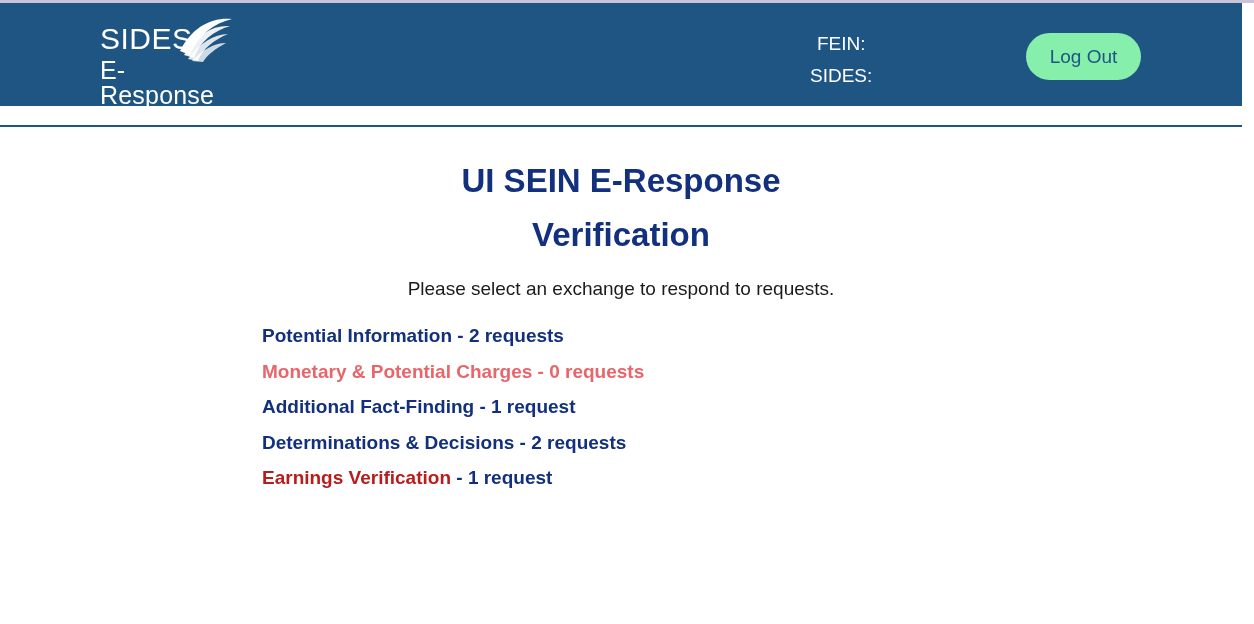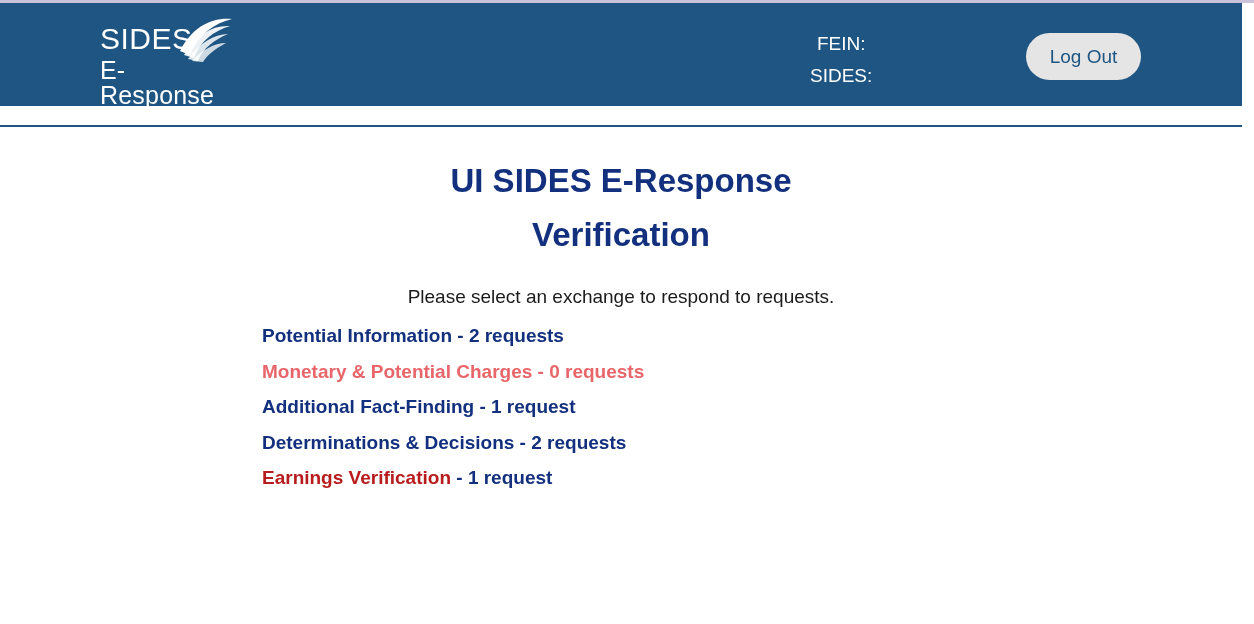--- a/index.html
+++ b/index.html
@@ -87,21 +87,21 @@
     text-align: center;
   }
 
   .logout-btn {
     position: absolute;
     left: 1026px;
     top: 30px;
     width: 115px;
     height: 47px;
     border-radius: 24px;
-    background: #e5e5e5;
+    background: #86efac;
     border: none;
     color: #1f5582;
     font-size: 19px;
     font-family: "Liberation Sans", sans-serif;
     cursor: pointer;
     padding: 0;
     line-height: 47px;
     text-align: center;
   }
 
@@ -130,21 +130,21 @@
     text-align: center;
     color: #12307e;
     font-size: 33px;
     font-weight: bold;
     line-height: 54px;
     font-family: "Liberation Sans", sans-serif;
   }
   .page-title .line2 { display: block; }
 
   .subtitle {
-    margin: 12px;
+    margin: 4px;
     padding-top: 13px;
     text-align: center;
     color: #1b1b1b;
     font-size: 19px;
     font-weight: normal;
     line-height: 1;
     font-family: "Liberation Sans", sans-serif;
   }
 
   .exchange-list {
@@ -204,21 +204,21 @@
   </div>
 
   <button class="logout-btn">Log Out</button>
 </div>
 
 <div class="divider"></div>
 
 <div class="main">
 
   <h1 class="page-title">
-    <span>UI SIDES E-Response</span>
+    <span>UI SEIN E-Response</span>
     <span class="line2">Verification</span>
   </h1>
 
   <p class="subtitle">Please select an exchange to respond to requests.</p>
 
   <ul class="exchange-list">
     <li class="exchange-item">
       <a class="exchange-link navy">Potential Information</a><span class="exchange-count"> - 2 requests</span>
     </li>
     <li class="exchange-item disabled">

